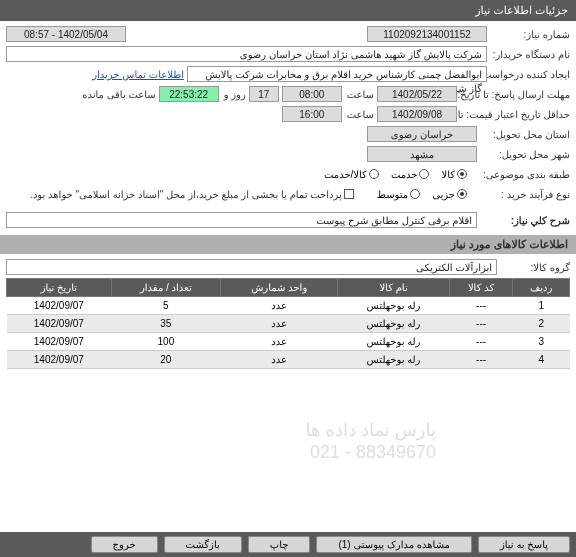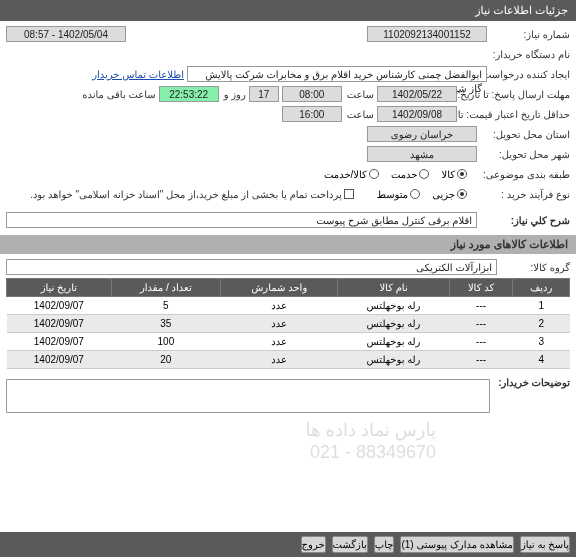--- a/index.html
+++ b/index.html
@@ -146,21 +146,21 @@
     gap: 6px;
     justify-content: flex-start;
     align-items: center;
     position: absolute;
     bottom: 0;
     width: 100%;
   }
   .btn {
     background: #d6d6d6;
     border: 1px solid #888;
-    padding: 2px 0;
+    padding: 2px 21px;
     font-size: 10px;
     cursor: pointer;
     border-radius: 2px;
   }
   .flex-spacer { flex: 1; }
   .w60 { width: 60px; }
   .w80 { width: 80px; }
   .w110 { width: 110px; }
   .w120 { width: 120px; }
   .w350 { width: 350px; flex:1; }
@@ -178,20 +178,21 @@
 
     <div class="row">
       <span class="label" style="width:80px">شماره نیاز:</span>
       <span class="value-box w120">1102092134001152</span>
       <span class="flex-spacer"></span>
       <span class="value-box w120">1402/05/04 - 08:57</span>
     </div>
 
     <div class="row">
       <span class="label" style="width:80px">نام دستگاه خریدار:</span>
+      <span class="text-box w350">شرکت پالایش گاز شهید هاشمی نژاد   استان خراسان رضوی</span>
     </div>
 
     <div class="row">
       <span class="label" style="width:80px">ایجاد کننده درخواست:</span>
       <span class="text-box w350" style="flex:0 0 300px">ابوالفضل چمنی کارشناس خرید اقلام برق و مخابرات شرکت پالایش گاز شهید ه</span>
       <span class="link-text">اطلاعات تماس خریدار</span>
     </div>
 
     <div class="row">
       <span class="label" style="width:110px">مهلت ارسال پاسخ:  تا تاریخ:</span>
@@ -315,24 +316,20 @@
             <td>---</td>
             <td>رله بوخهلتس</td>
             <td>عدد</td>
             <td>20</td>
             <td>1402/09/07</td>
           </tr>
         </tbody>
     </table>
 
     <div style="height:8px"></div>
-    <div class="row" style="align-items:flex-start">
-      <span class="label" style="width:90px;font-weight:bold">توضیحات خریدار:</span>
-      <div class="big-box"></div>
-    </div>
   </div>
 
   <div class="watermark">
     <div>پارس نماد داده ها</div>
     <div>021 - 88349670</div>
   </div>
 
   <div class="footer-bar">
     <button class="btn">پاسخ به نیاز</button>
     <button class="btn">مشاهده مدارک پیوستی (1)</button>

